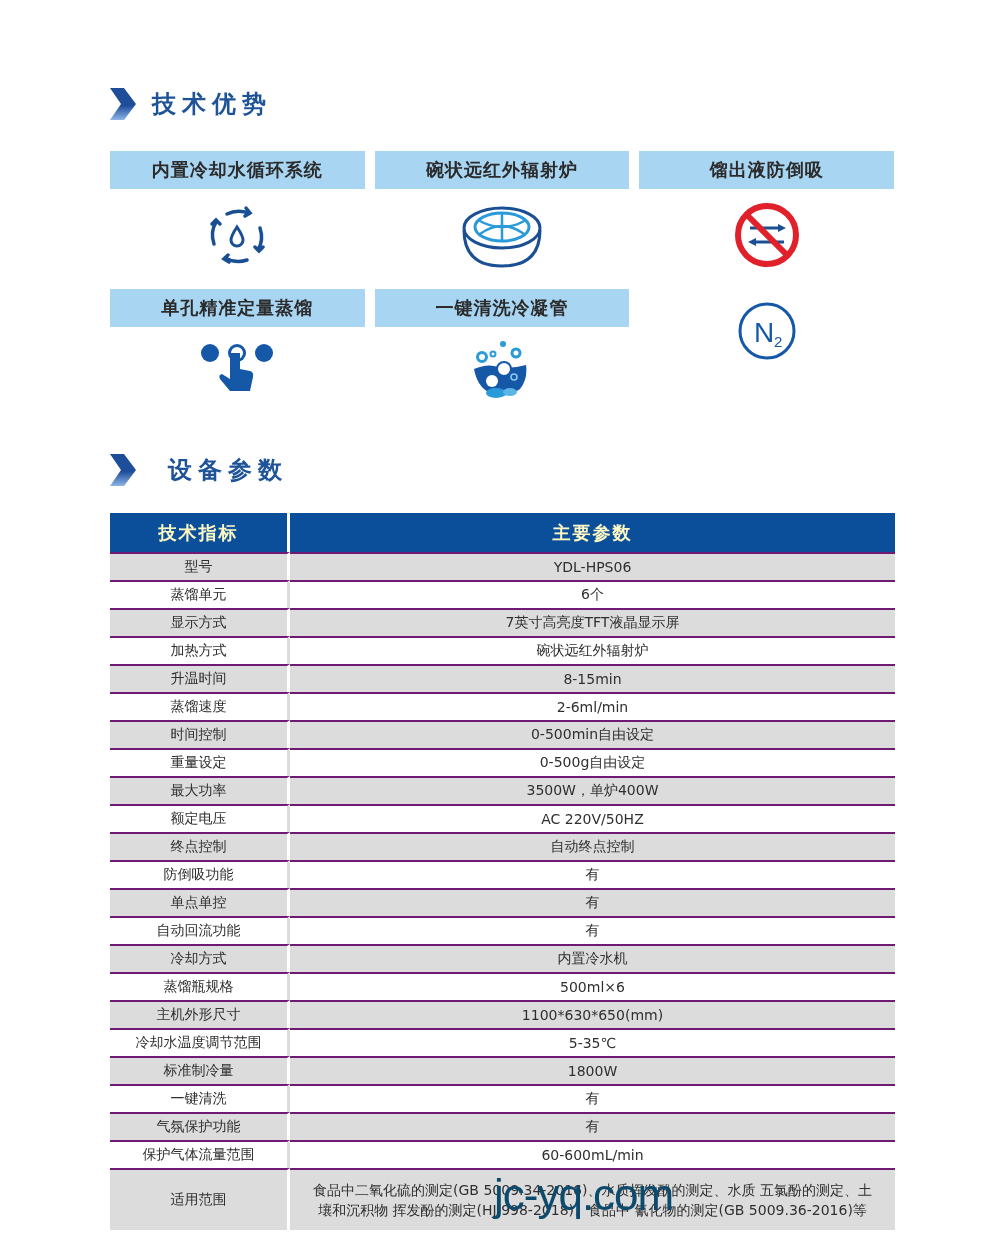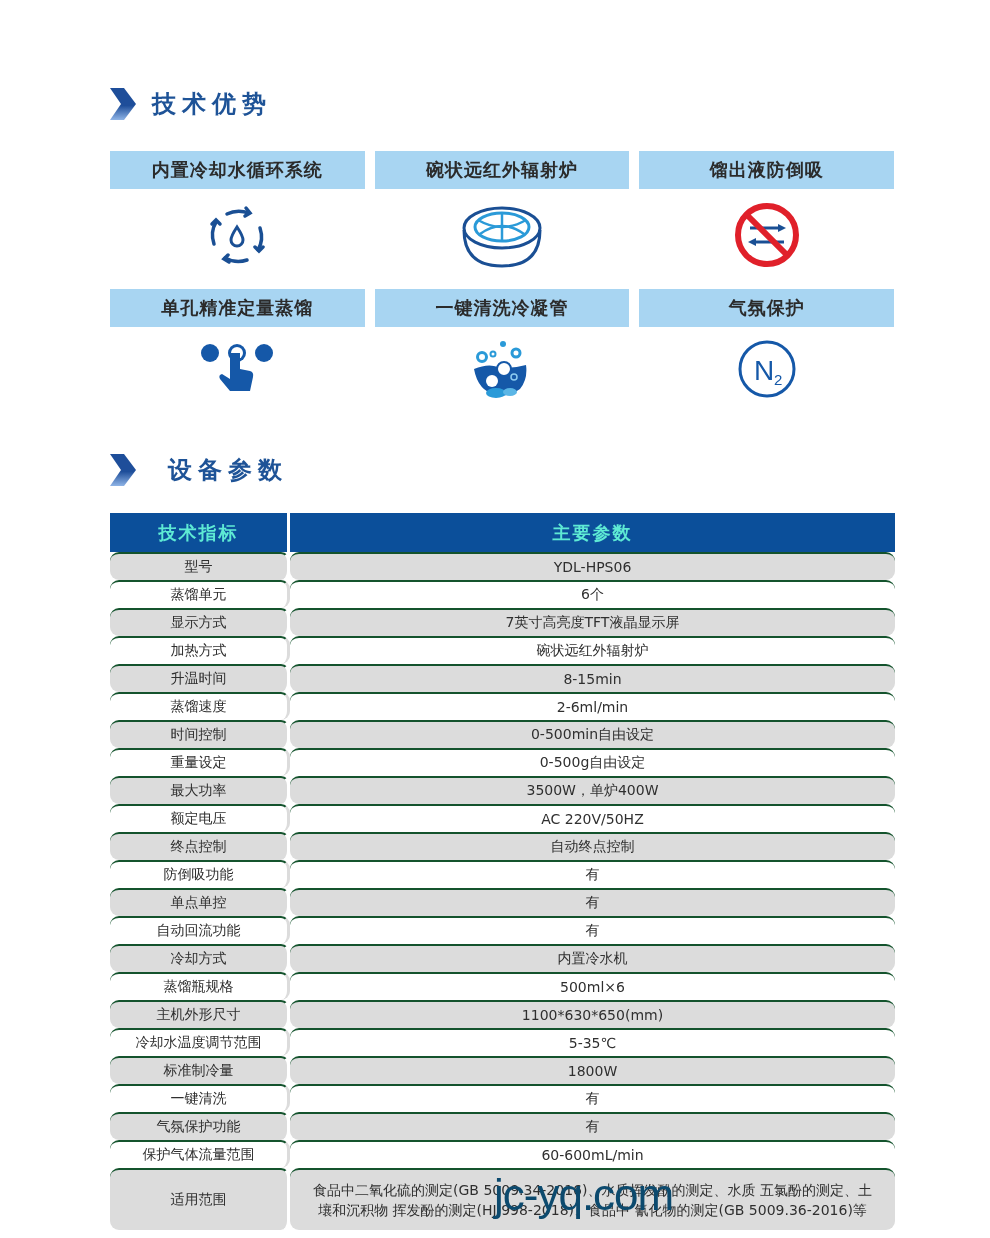--- a/index.html
+++ b/index.html
@@ -10,23 +10,23 @@
 
   .features { position: absolute; left: 110px; top: 151px; width: 784px; }
   .feat-row { display: flex; gap: 10px; }
   .feat { width: 255px; display: flex; flex-direction: column; align-items: flex-end; }
   .feat-label { width: 100%; height: 38px; background: #a8d5f2; display: flex; align-items: center; justify-content: center; font-size: 18px; font-weight: bold; color: #2b2b2b; letter-spacing: 1px; }
   .feat-icon { height: 92px; display: flex; align-items: center; justify-content: center; width: 100%; }
   .feat-row.r2 .feat-icon { height: 84px; }
   .feat-row + .feat-row { margin-top: 8px; }
 
   .spec-table { position: absolute; left: 110px; top: 513px; width: 785px; border-collapse: separate; border-spacing: 0; }
-  .spec-table th { background: #0b4f9a; color: #5eead4; font-size: 18px; font-weight: bold; height: 37px; letter-spacing: 2px; }
+  .spec-table th { background: #0b4f9a; color: #fef9c3; font-size: 18px; font-weight: bold; height: 37px; letter-spacing: 2px; }
   .spec-table th.c1 { width: 175px; border-right: 3px solid #ffffff; }
-  .spec-table td { height: 26px; font-size: 14px; color: #2f2f2f; text-align: center; padding: 0; border-top: 2px solid #14532d; border-radius: 9px; }
+  .spec-table td { height: 26px; font-size: 14px; color: #2f2f2f; text-align: center; padding: 0; border-top: 2px solid #701a75; }
   .spec-table td.c1 { width: 175px; border-right: 3px solid #ffffff; }
   .spec-table tr.gray td { background: #dcdcdc; }
   .spec-table tr.white td { background: #ffffff; }
   .spec-table tr.white td.c1 { border-right: 3px solid #dcdcdc; }
   .spec-table td.multiline { height: 60px; line-height: 20px; padding: 0 22px; font-size: 14px; }
   .watermark { position: absolute; left: 494px; top: 1170px; font-family: "Liberation Sans", sans-serif; font-size: 44px; color: #0c4a6e; letter-spacing: -1px; pointer-events: none; }
 </style>
 </head>
 <body>
 
@@ -113,21 +113,20 @@
           <path d="M4 30 Q18 24 28 28 Q40 30 56 26 Q58 40 50 50 Q40 58 26 56 Q8 52 4 30 Z" fill="#1558a8"></path>
           <circle cx="34" cy="30" r="7" fill="#ffffff" stroke="#1558a8" stroke-width="2"></circle>
           <circle cx="22" cy="42" r="6" fill="#ffffff"></circle>
           <circle cx="44" cy="38" r="3" fill="none" stroke="#8ccbf0" stroke-width="1.5"></circle>
           <ellipse cx="26" cy="54" rx="10" ry="5" fill="#2a9ad8"></ellipse>
           <ellipse cx="40" cy="53" rx="7" ry="4" fill="#5bb6e6"></ellipse>
         </svg>
       </div>
     </div>
     <div class="feat">
-      <div class="feat-label">气氛保护</div>
       <div class="feat-icon">
         <svg width="60" height="60" viewBox="0 0 60 60">
           <circle cx="30" cy="30" r="27" fill="none" stroke="#1558a8" stroke-width="3"></circle>
           <text x="17" y="41" font-family="Liberation Sans, sans-serif" font-size="28" fill="#1558a8">N</text>
           <text x="37" y="46" font-family="Liberation Sans, sans-serif" font-size="15" fill="#1558a8">2</text>
         </svg>
       </div>
     </div>
   </div>
 </div>

